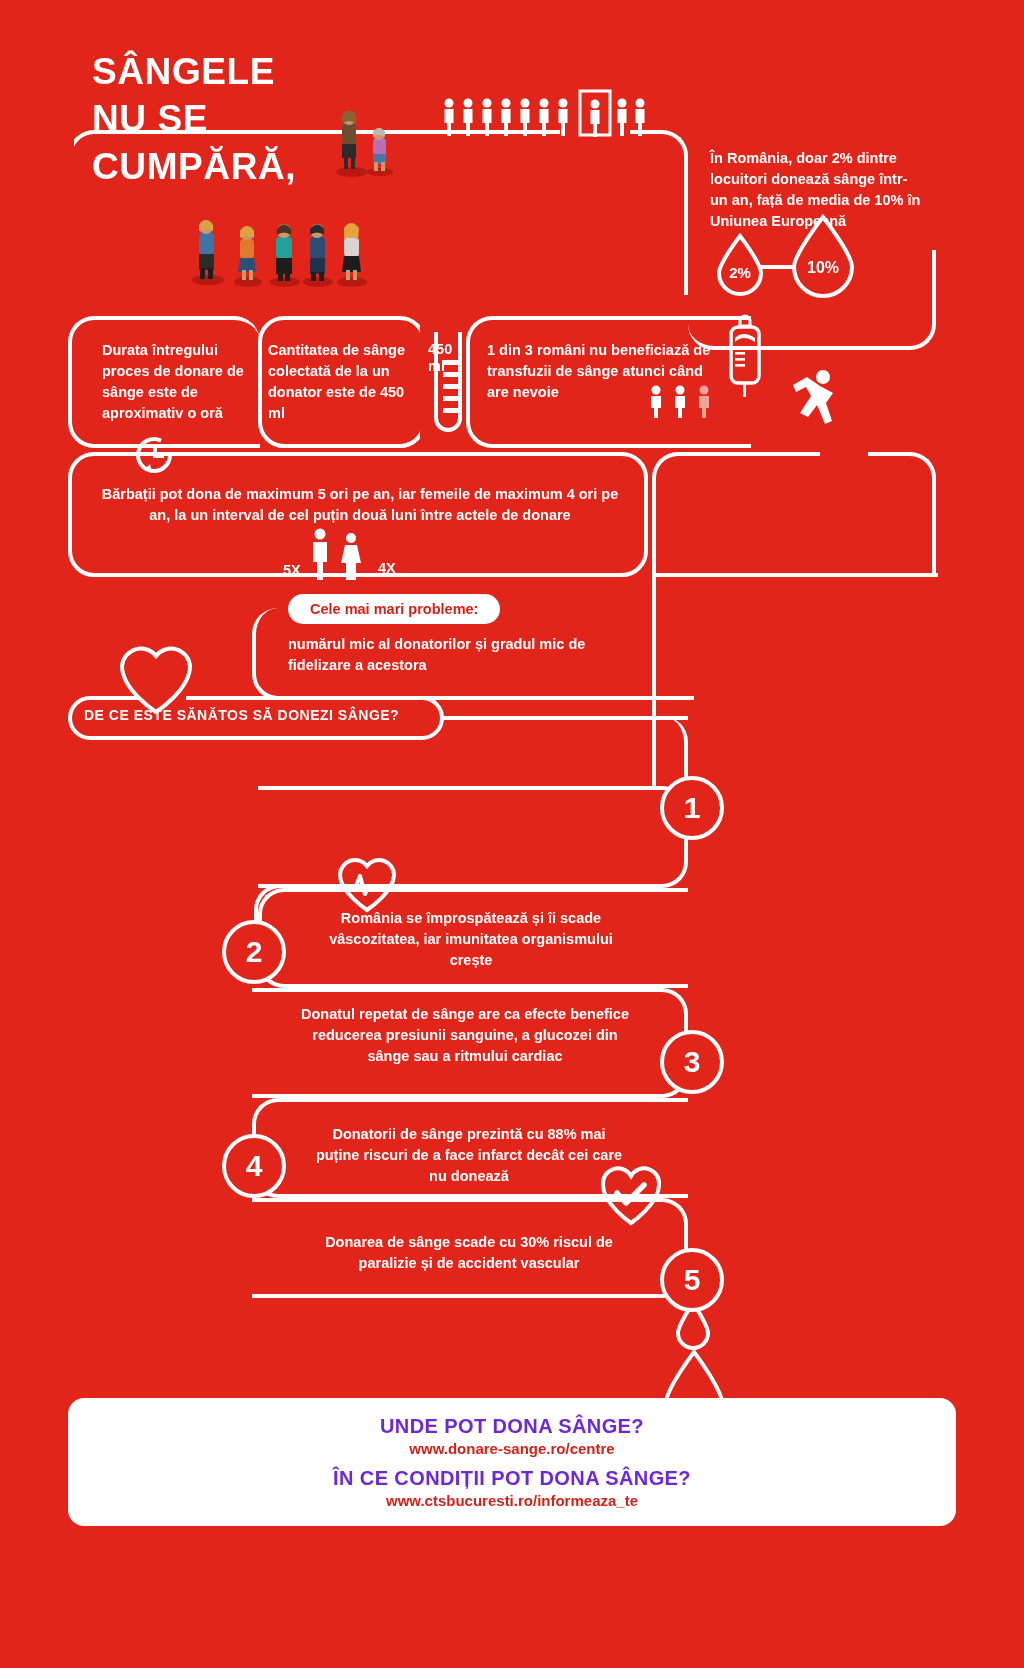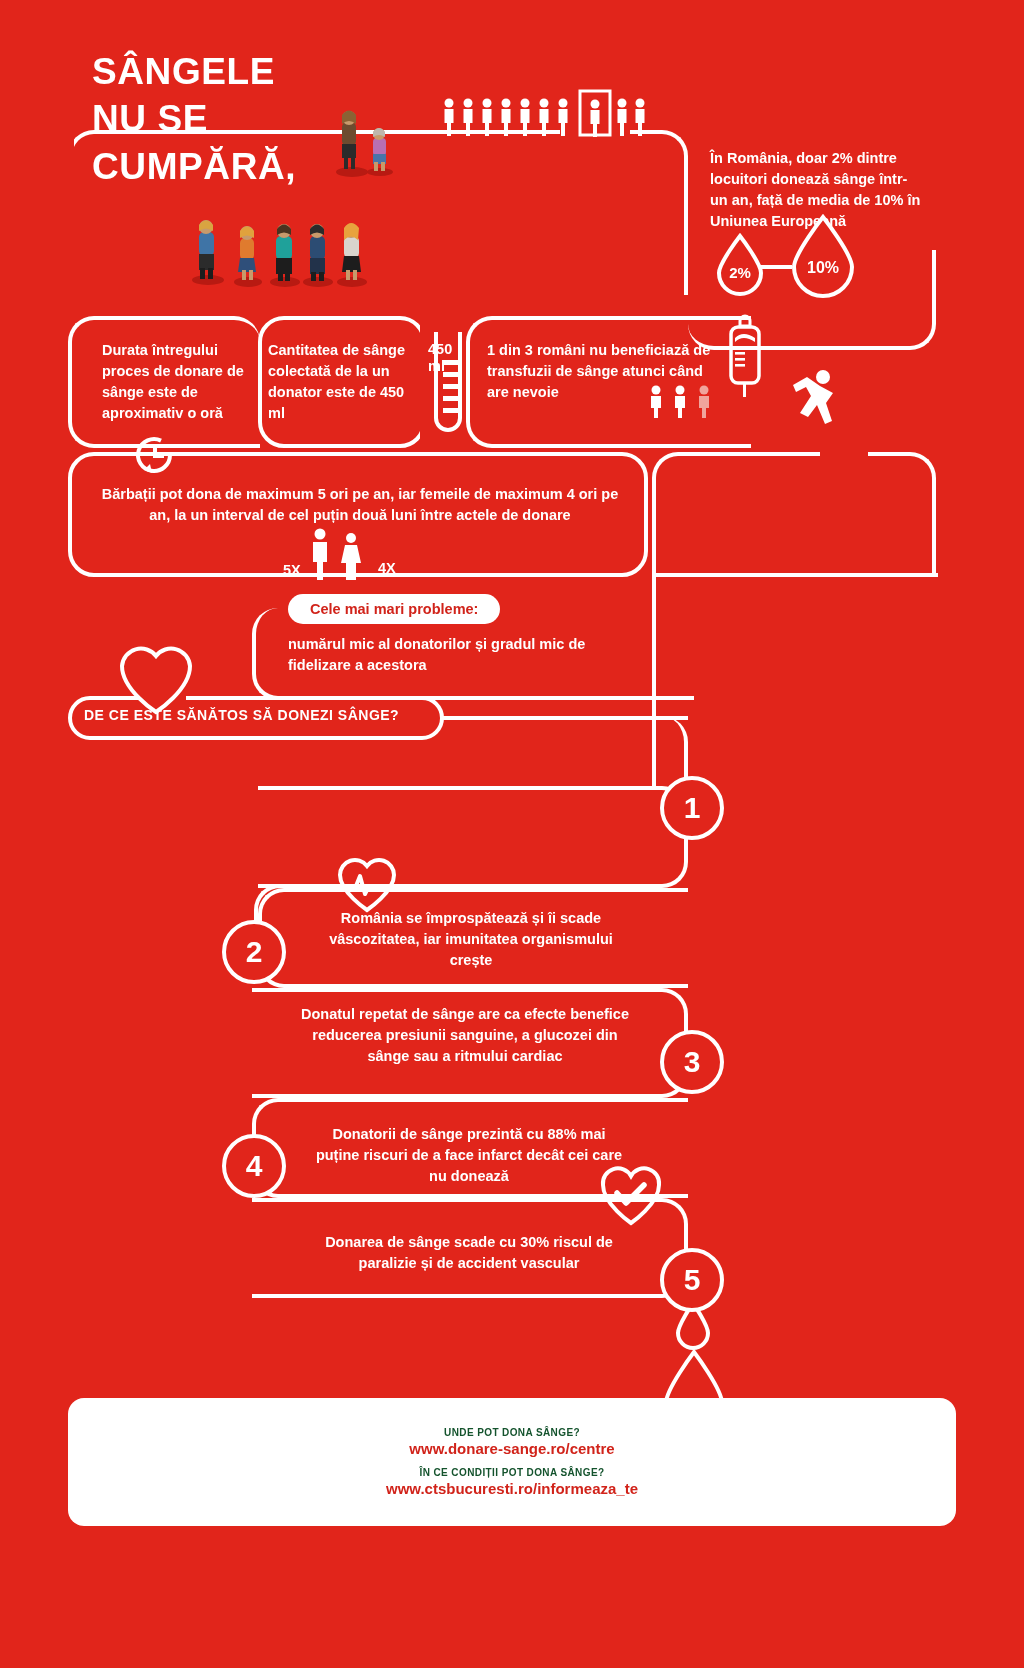--- a/index.html
+++ b/index.html
@@ -93,21 +93,21 @@
     width: 888px; height: 128px;
     background: #ffffff;
     border-radius: 16px;
     z-index: 35;
     display: flex;
     flex-direction: column;
     align-items: center;
     justify-content: center;
     gap: 2px;
   }
-  #footer .hdr { color: #14532d; font-weight: bold; font-size: 10px; letter-spacing: .4px; }
+  #footer .hdr { color: #6d28d9; font-weight: bold; font-size: 20px; letter-spacing: .4px; }
   #footer .url { color: #d1231a; font-weight: bold; font-size: 15px; margin-bottom: 8px; }
 
   svg { display: block; overflow: visible; }
 </style>
 </head>
 <body>
 
 <div id="page">
 
   <div id="title">

